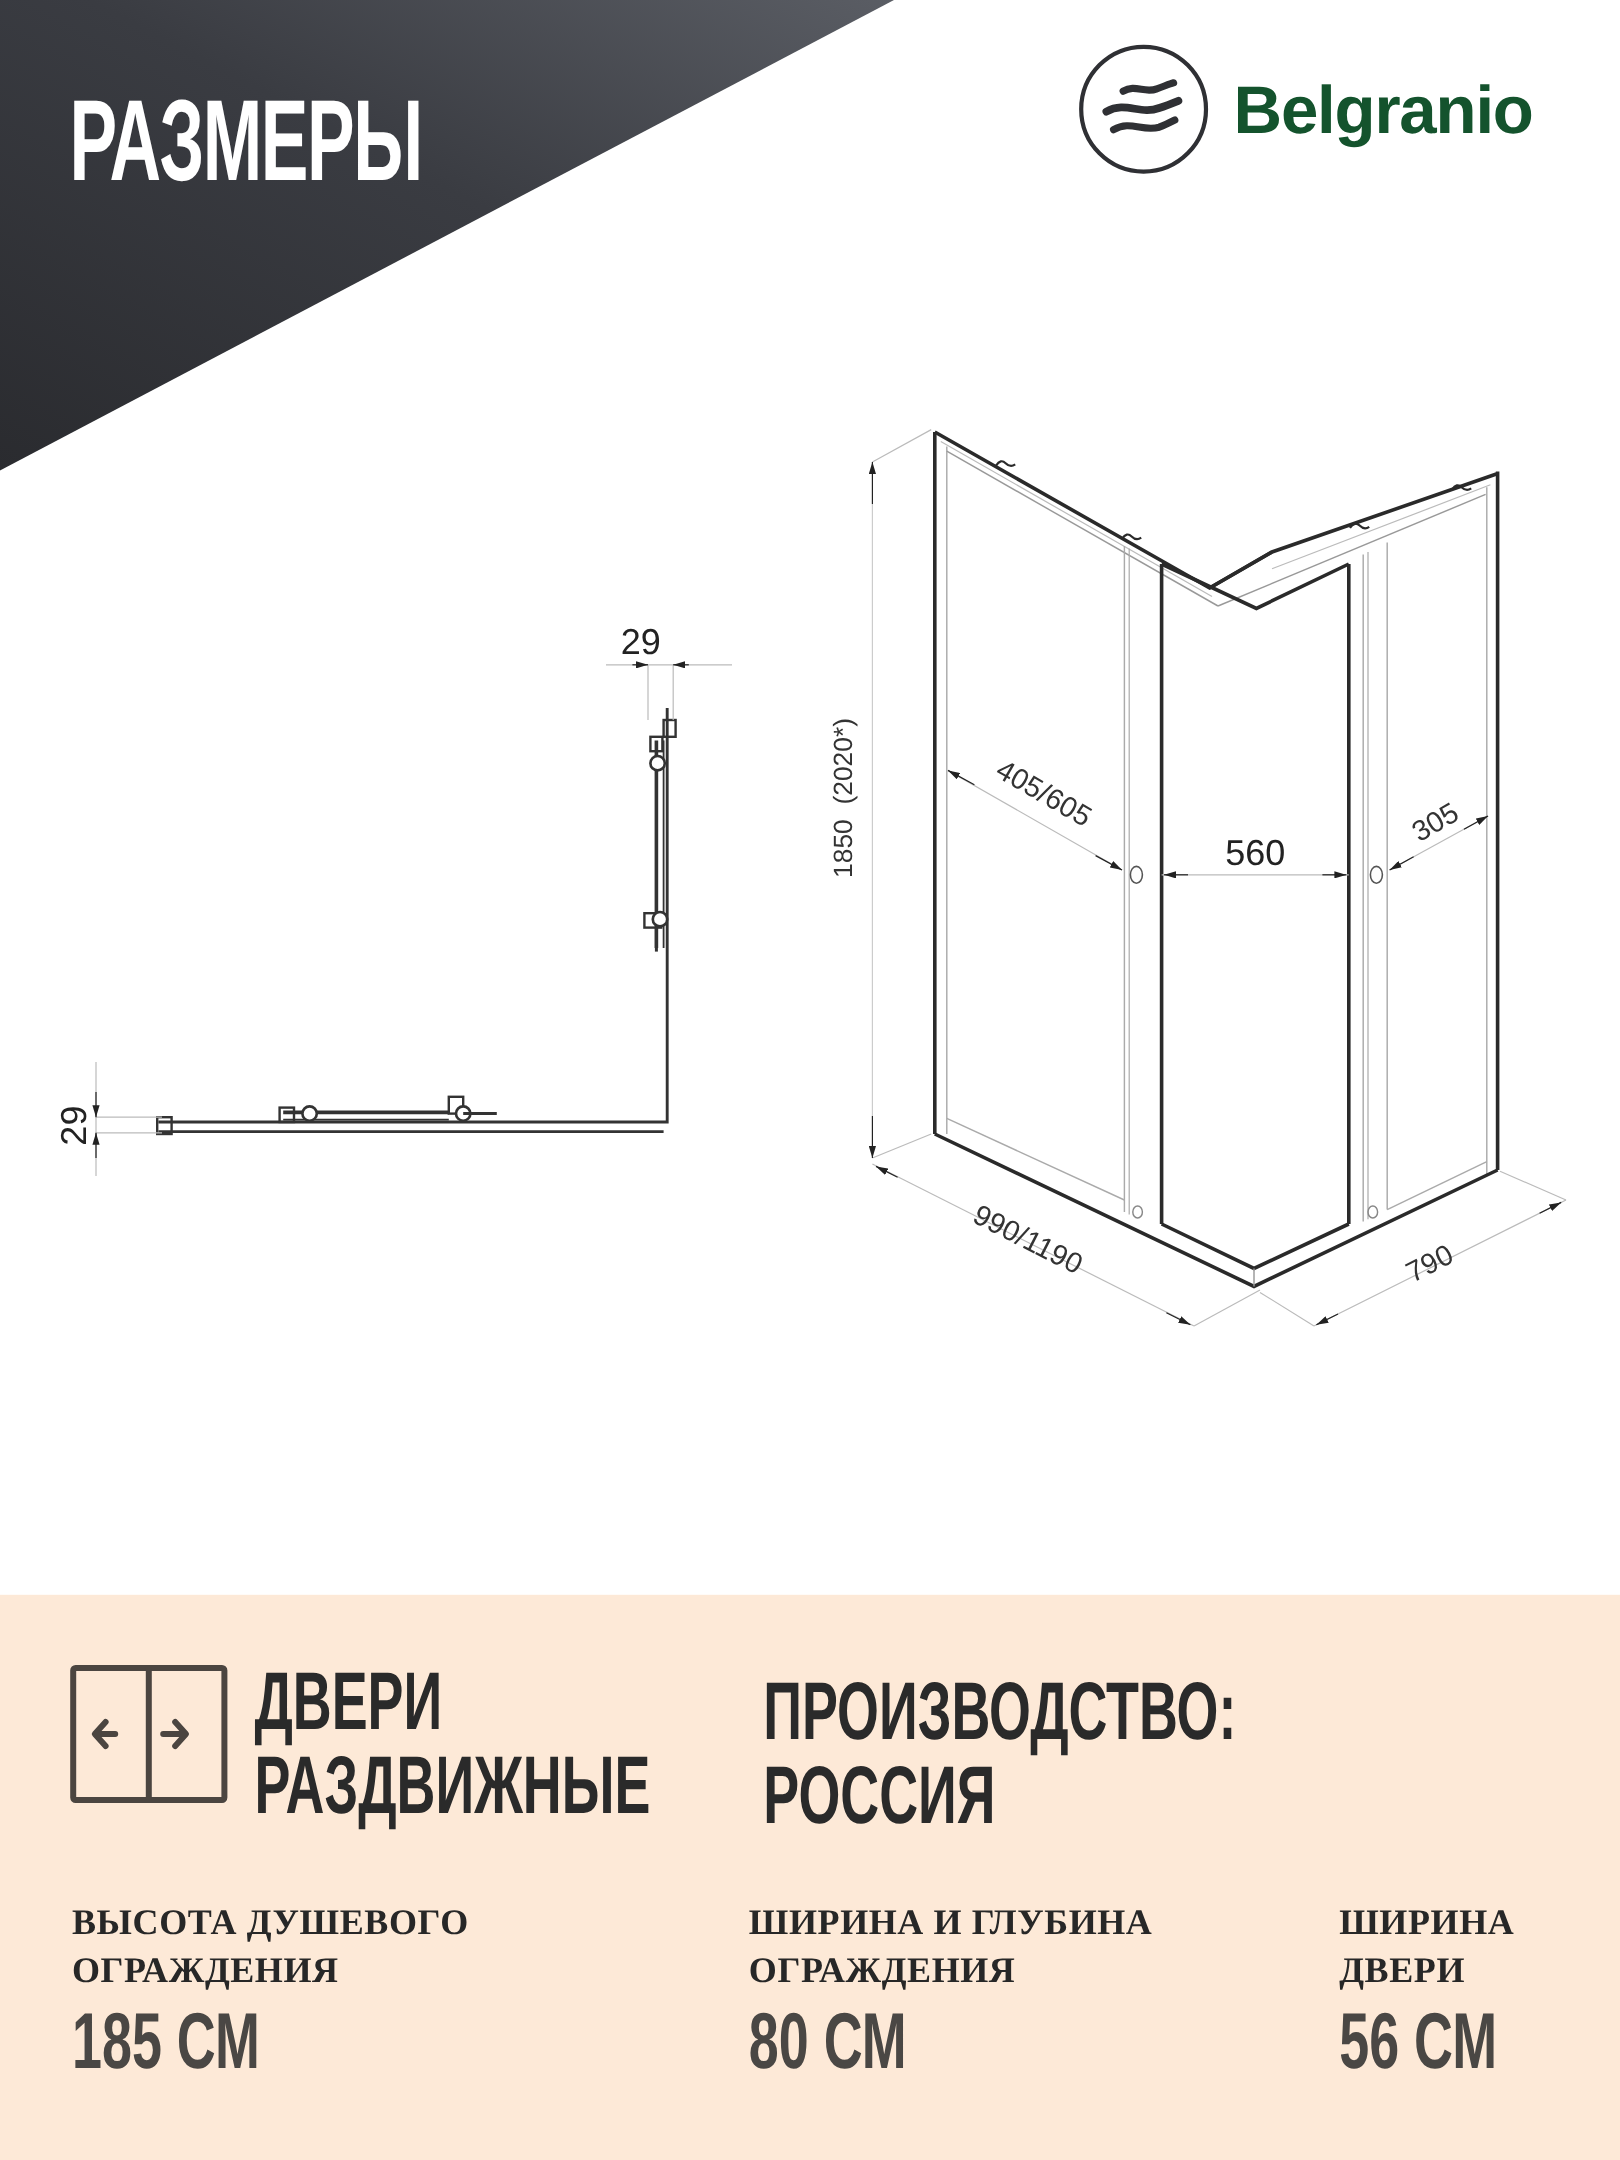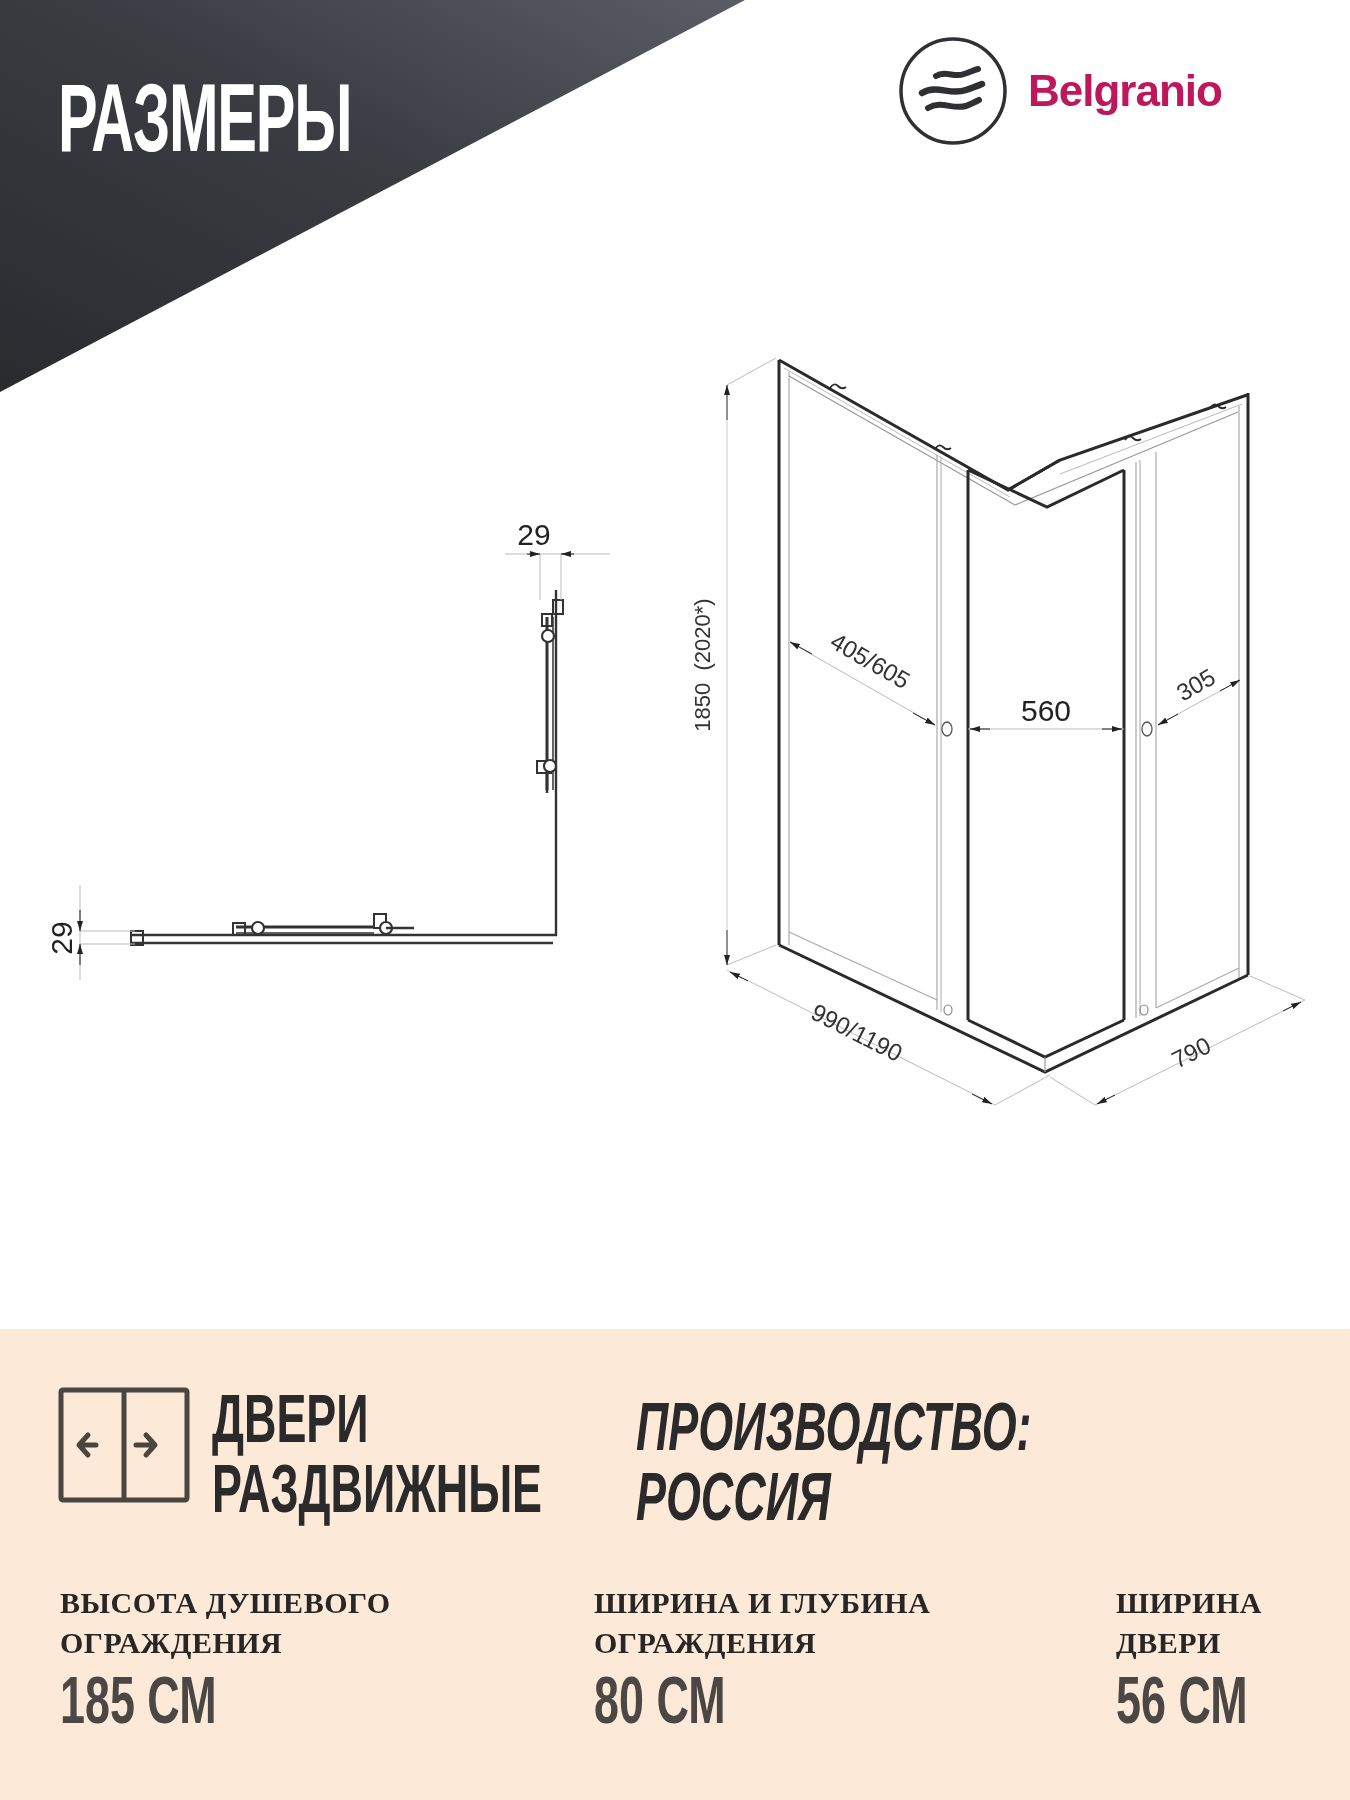--- a/index.html
+++ b/index.html
@@ -1,34 +1,34 @@
 <!DOCTYPE html>
 <html><head>
 <meta charset="utf-8">
 <style>
   html, body { margin: 0; padding: 0; }
   body { width: 1350px; height: 1800px; position: relative; overflow: hidden; background: #ffffff; font-family: "Liberation Sans", sans-serif; }
   .header-band { position: absolute; left: 0; top: 0; width: 1350px; height: 400px; }
   .page-title { position: absolute; left: 58px; top: 68px; font-family: "Liberation Sans", sans-serif; font-weight: bold; font-size: 96px; line-height: 100px; color: #ffffff; letter-spacing: -2px; transform: scaleX(0.62); transform-origin: left top; }
   .brand { position: absolute; left: 898px; top: 36px; height: 110px; display: flex; align-items: center; }
   .brand-mark { width: 110px; height: 110px; }
-  .brand-name { margin-left: 20px; font-family: "Liberation Sans", sans-serif; font-weight: bold; font-size: 44px; color: #be185d; letter-spacing: -1px; }
+  .brand-name { margin-left: 20px; font-family: "Liberation Sans", sans-serif; font-weight: bold; font-size: 56px; color: #14532d; letter-spacing: -1px; }
   .drawing { position: absolute; left: 0; top: 330px; width: 1350px; height: 800px; }
   .info-panel { position: absolute; left: 0; top: 1329px; width: 1350px; height: 471px; background: #fde9d7; }
   .feature { position: absolute; display: flex; align-items: flex-start; }
   .feature-doors { left: 58px; top: 58px; justify-content: flex-end; }
   .doors-icon { width: 132px; width: 132px; height: 116px; }
   .big-label { font-family: "Liberation Sans", sans-serif; font-weight: bold; font-size: 68px; line-height: 70px; color: #2a2a2a; transform: scaleX(0.66); transform-origin: left top; white-space: nowrap; }
   .feature-doors .big-label { margin-left: 22px; margin-top: -4px; }
-  .feature-production { left: 636px; top: 62px; font-style: italic; }
+  .feature-production { left: 636px; top: 62px; }
   .stat { position: absolute; top: 254px; }
   .stat-label { font-family: Liberation Serif, serif; font-weight: bold; font-size: 30px; line-height: 40px; color: #272727; white-space: pre-line; letter-spacing: 0.5px; }
   .stat-value { margin-top: 2px; font-family: "Liberation Sans", sans-serif; font-weight: bold; font-size: 66px; line-height: 70px; color: #4a4744; transform: scaleX(0.68); transform-origin: left top; white-space: nowrap; }
   .stat-height { left: 60px; }
-  .stat-width { left: 594px; }
+  .stat-width { left: 624px; }
   .stat-entry { left: 1116px; }
   svg text { font-family: "Liberation Sans", sans-serif; }
 </style>
 </head>
 <body>
 
 <svg class="header-band" viewBox="0 0 1350 400" width="1350" height="400">
   <defs>
     <linearGradient id="bandGrad" x1="0" y1="1" x2="1" y2="0">
       <stop offset="0" stop-color="#2a2b2f"></stop>

